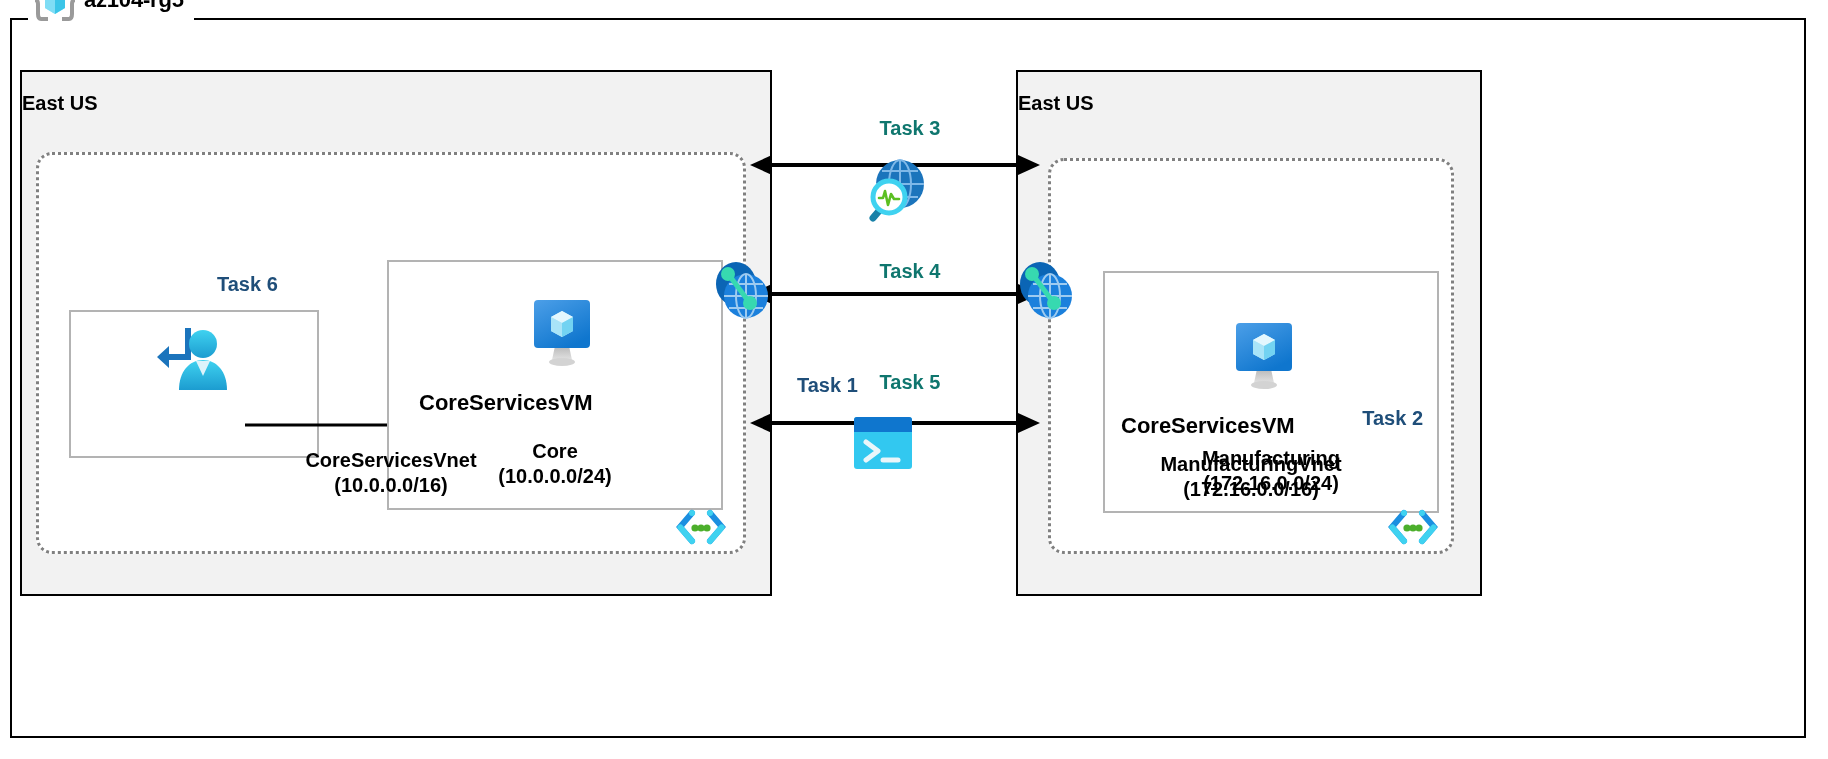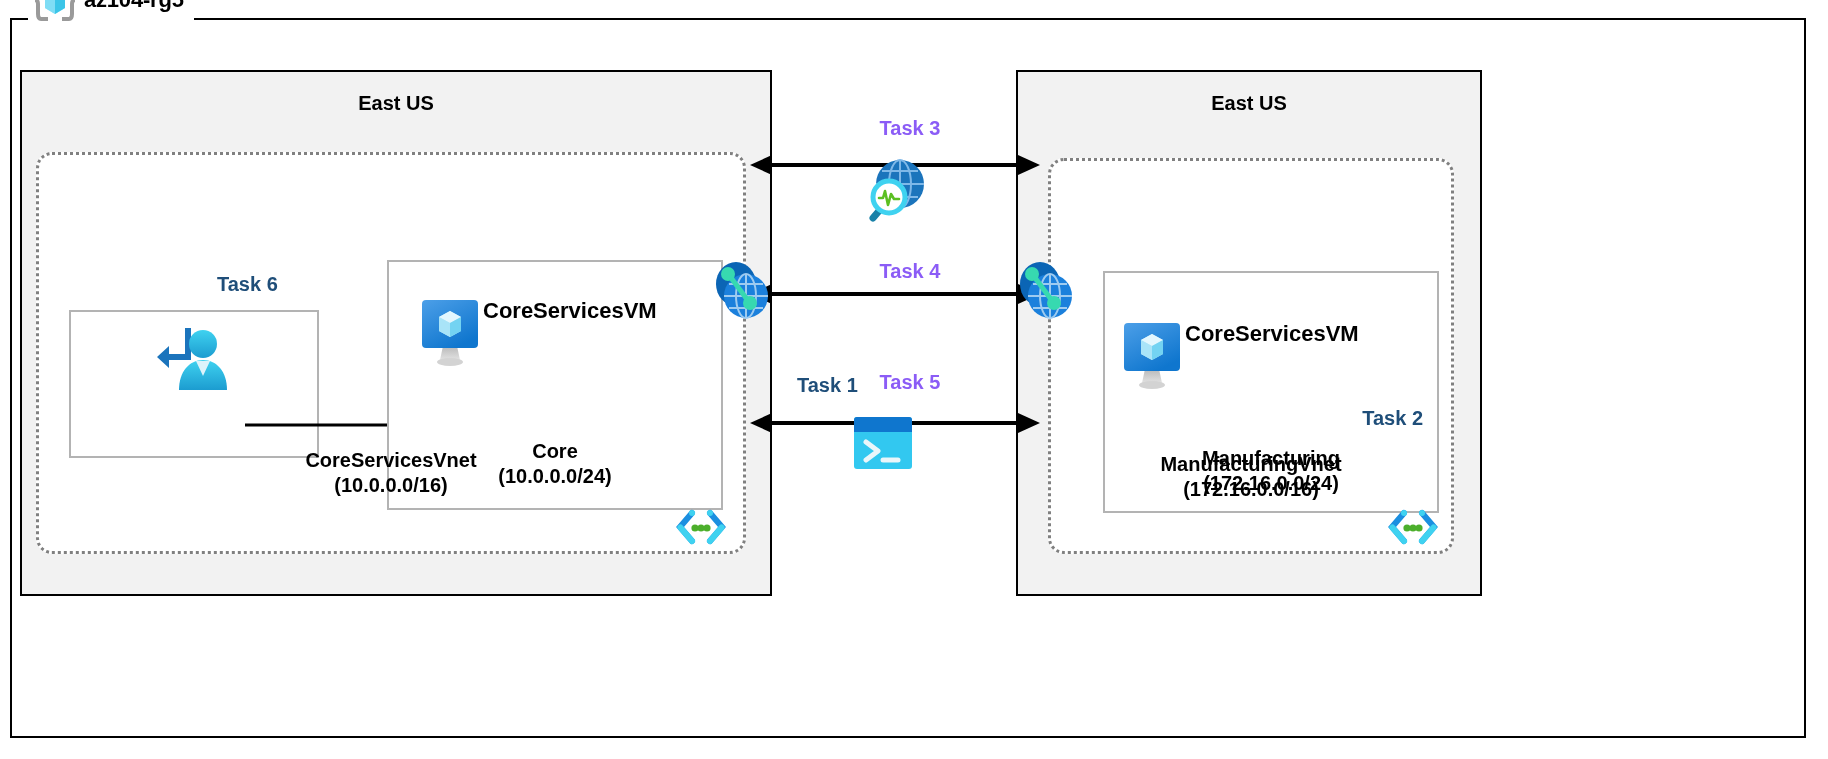--- a/index.html
+++ b/index.html
@@ -11,21 +11,21 @@
   #rg-title{font-size:22px;font-weight:bold;color:#000;white-space:nowrap;letter-spacing:-0.2px;}
 
   
   .rg-icon{position:relative;width:46px;height:46px;flex:0 0 46px;}
   .rg-icon svg{display:block;}
 
   
   .region{position:absolute;background:#F2F2F2;border:2px solid #000;box-sizing:border-box;}
   #region-left{left:20px;top:70px;width:752px;height:526px;}
   #region-right{left:1016px;top:70px;width:466px;height:526px;}
-  .region-title{position:absolute;top:20px;left:0;right:0;text-align:center;font-size:20px;font-weight:bold;color:#000;}
+  .region-title{position:absolute;top:20px;left:0;right:0;font-size:20px;font-weight:bold;color:#000;}
 
   
   .vnet{position:absolute;background:#ffffff;border:3px dotted #808080;border-radius:16px;box-sizing:border-box;}
   #vnet-left{left:14px;top:80px;width:710px;height:402px;}
   #vnet-right{left:30px;top:86px;width:406px;height:396px;}
   .vnet-label{position:absolute;left:0;right:0;text-align:center;font-size:20px;font-weight:bold;color:#000;line-height:1.28;}
   #vnet-left .vnet-label{bottom:52px;}
   #vnet-right .vnet-label{bottom:48px;}
 
   
@@ -43,37 +43,37 @@
   #task6-tag{left:130px;top:118px;}
   #task1-tag{left:360px;top:112px;}
   #task2-tag{right:14px;top:134px;}
 
   .subnet-label{position:absolute;left:0;right:0;text-align:center;font-size:20px;font-weight:bold;color:#000;line-height:1.28;}
   #subnet-perimeter .subnet-label{bottom:12px;}
   #subnet-core .subnet-label{bottom:18px;}
   #subnet-manufacturing .subnet-label{bottom:14px;}
 
   
-  .vm-row{position:absolute;display:flex;align-items:flex-start;gap:2px;}
+  .vm-row{position:absolute;display:flex;align-items:flex-end;gap:22px;flex-direction:column;}
   #vm-core{left:30px;top:36px;}
   #vm-manu{left:16px;top:48px;}
   .vm-name{font-size:22px;font-weight:bold;color:#000;white-space:nowrap;}
   .vm-icon{width:62px;height:70px;flex:0 0 62px;}
 
   
   #perimeter-icon{position:absolute;left:50%;top:12px;transform:translateX(-50%);width:78px;height:72px;}
 
   
   #internet-globe{position:absolute;left:68px;top:82px;width:54px;height:54px;}
 
   
   .conn{position:absolute;}
   #arrow-internet-down{left:74px;top:128px;width:42px;height:190px;}
   #arrow-perimeter-core{left:206px;top:250px;width:190px;height:40px;}
-  .center-task-label{position:absolute;font-size:20px;font-weight:bold;color:#8b5cf6;white-space:nowrap;text-align:center;}
+  .center-task-label{position:absolute;font-size:20px;font-weight:bold;color:#0f766e;white-space:nowrap;text-align:center;}
   #task3-label{left:850px;top:117px;width:120px;}
   #task4-label{left:850px;top:260px;width:120px;}
   #task5-label{left:850px;top:371px;width:120px;}
 
   #arrow-task3{left:750px;top:152px;width:290px;height:26px;}
   #arrow-task4{left:750px;top:281px;width:290px;height:26px;}
   #arrow-task5{left:750px;top:410px;width:290px;height:26px;}
 
   #icon-task3{position:absolute;left:858px;top:158px;width:72px;height:66px;}
   #icon-task5{position:absolute;left:852px;top:415px;width:62px;height:56px;}

